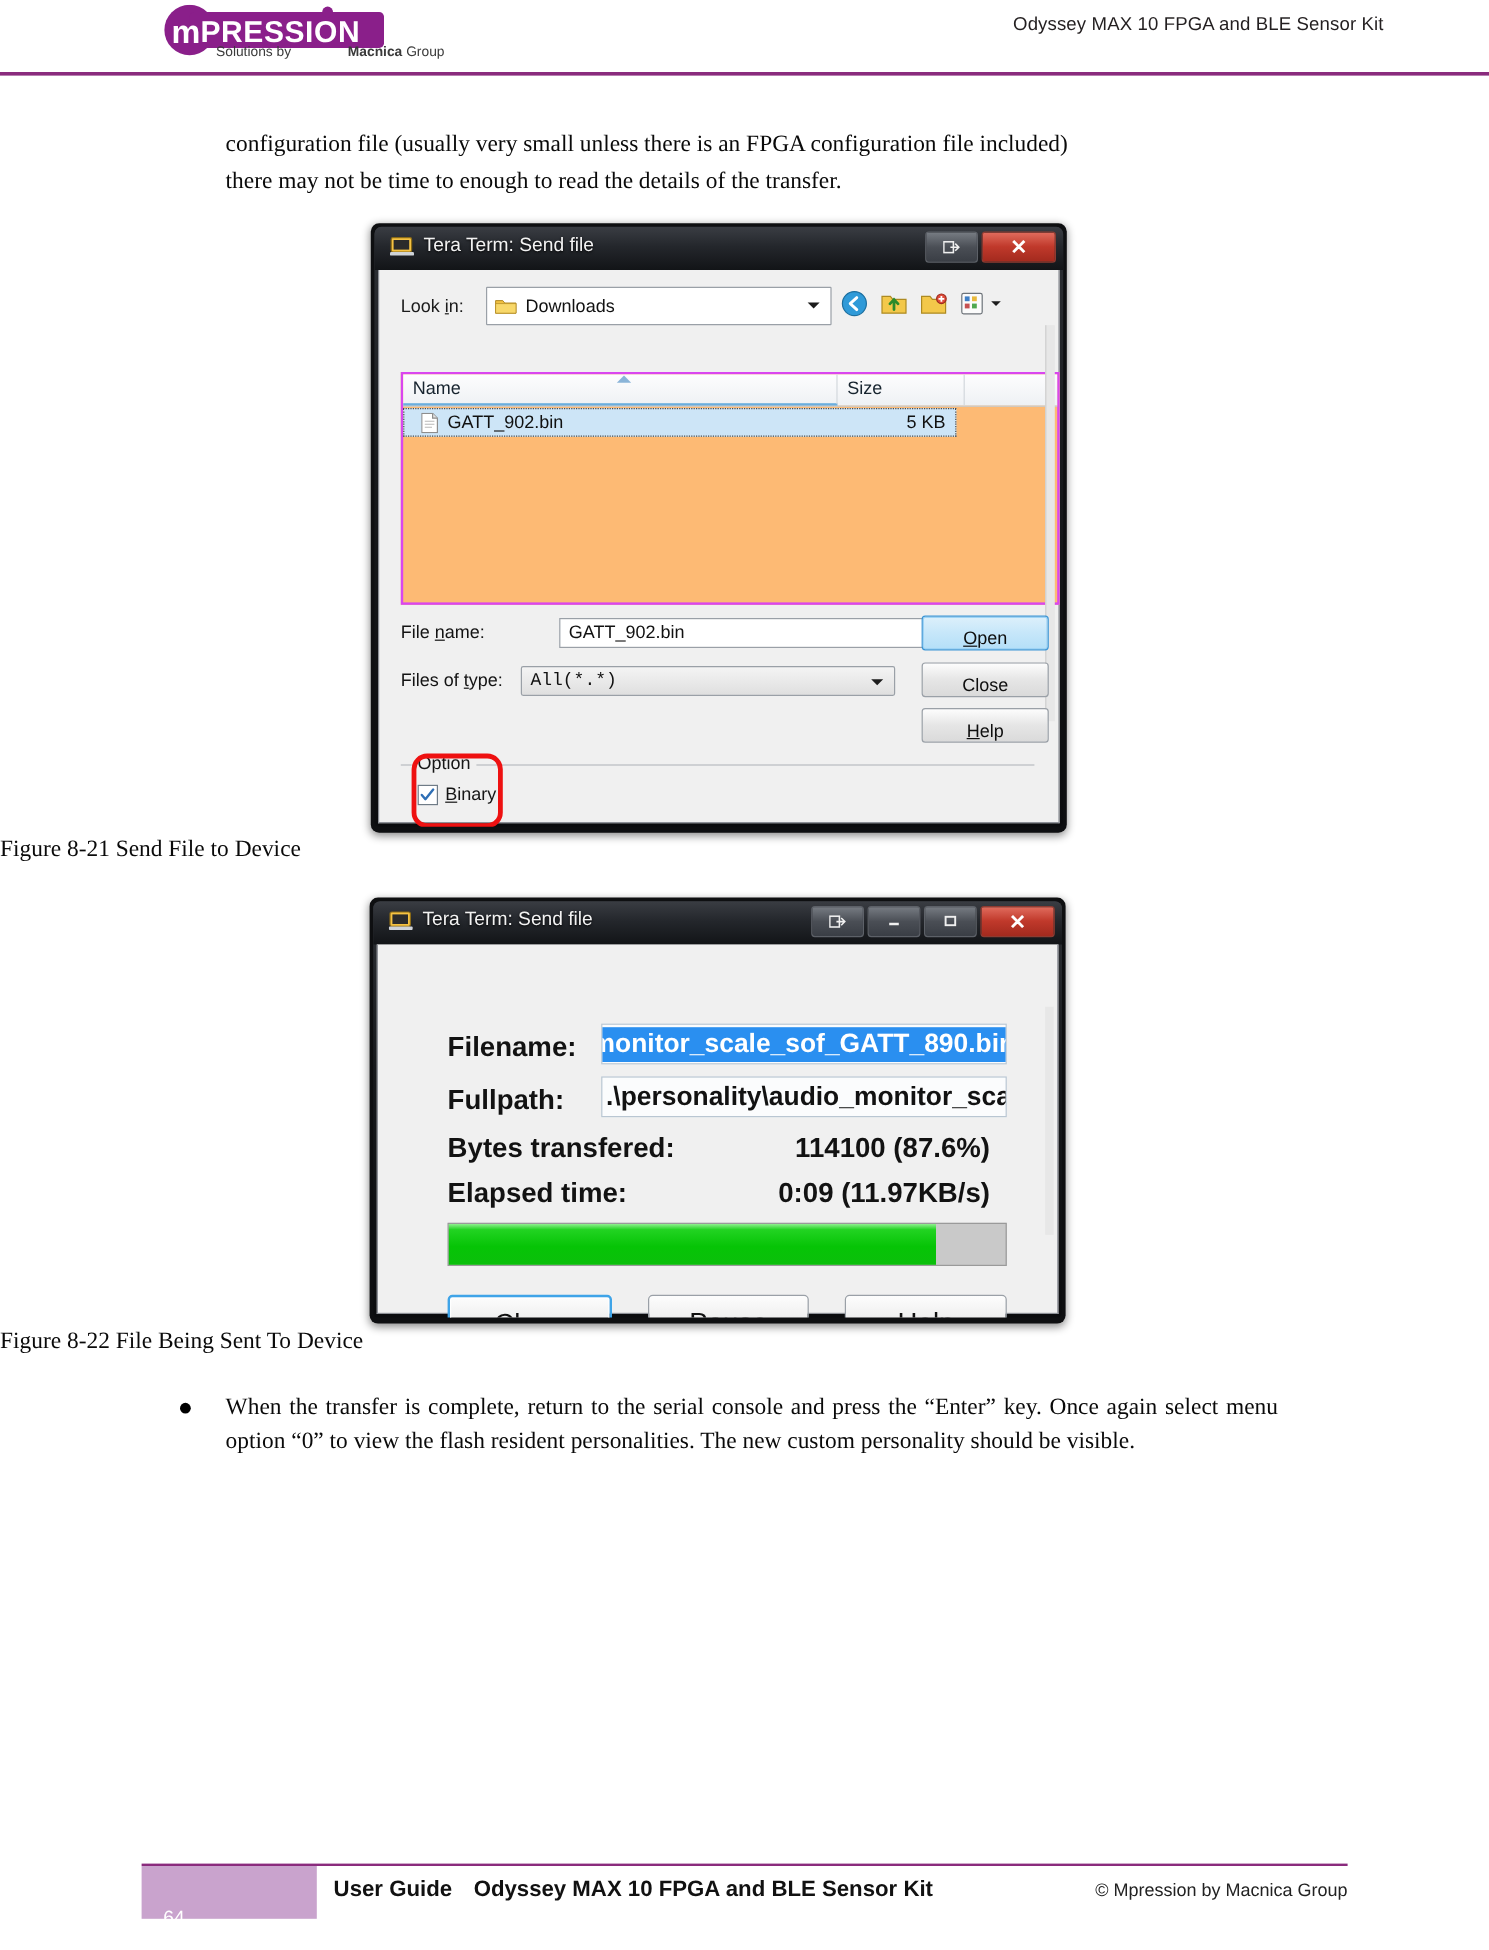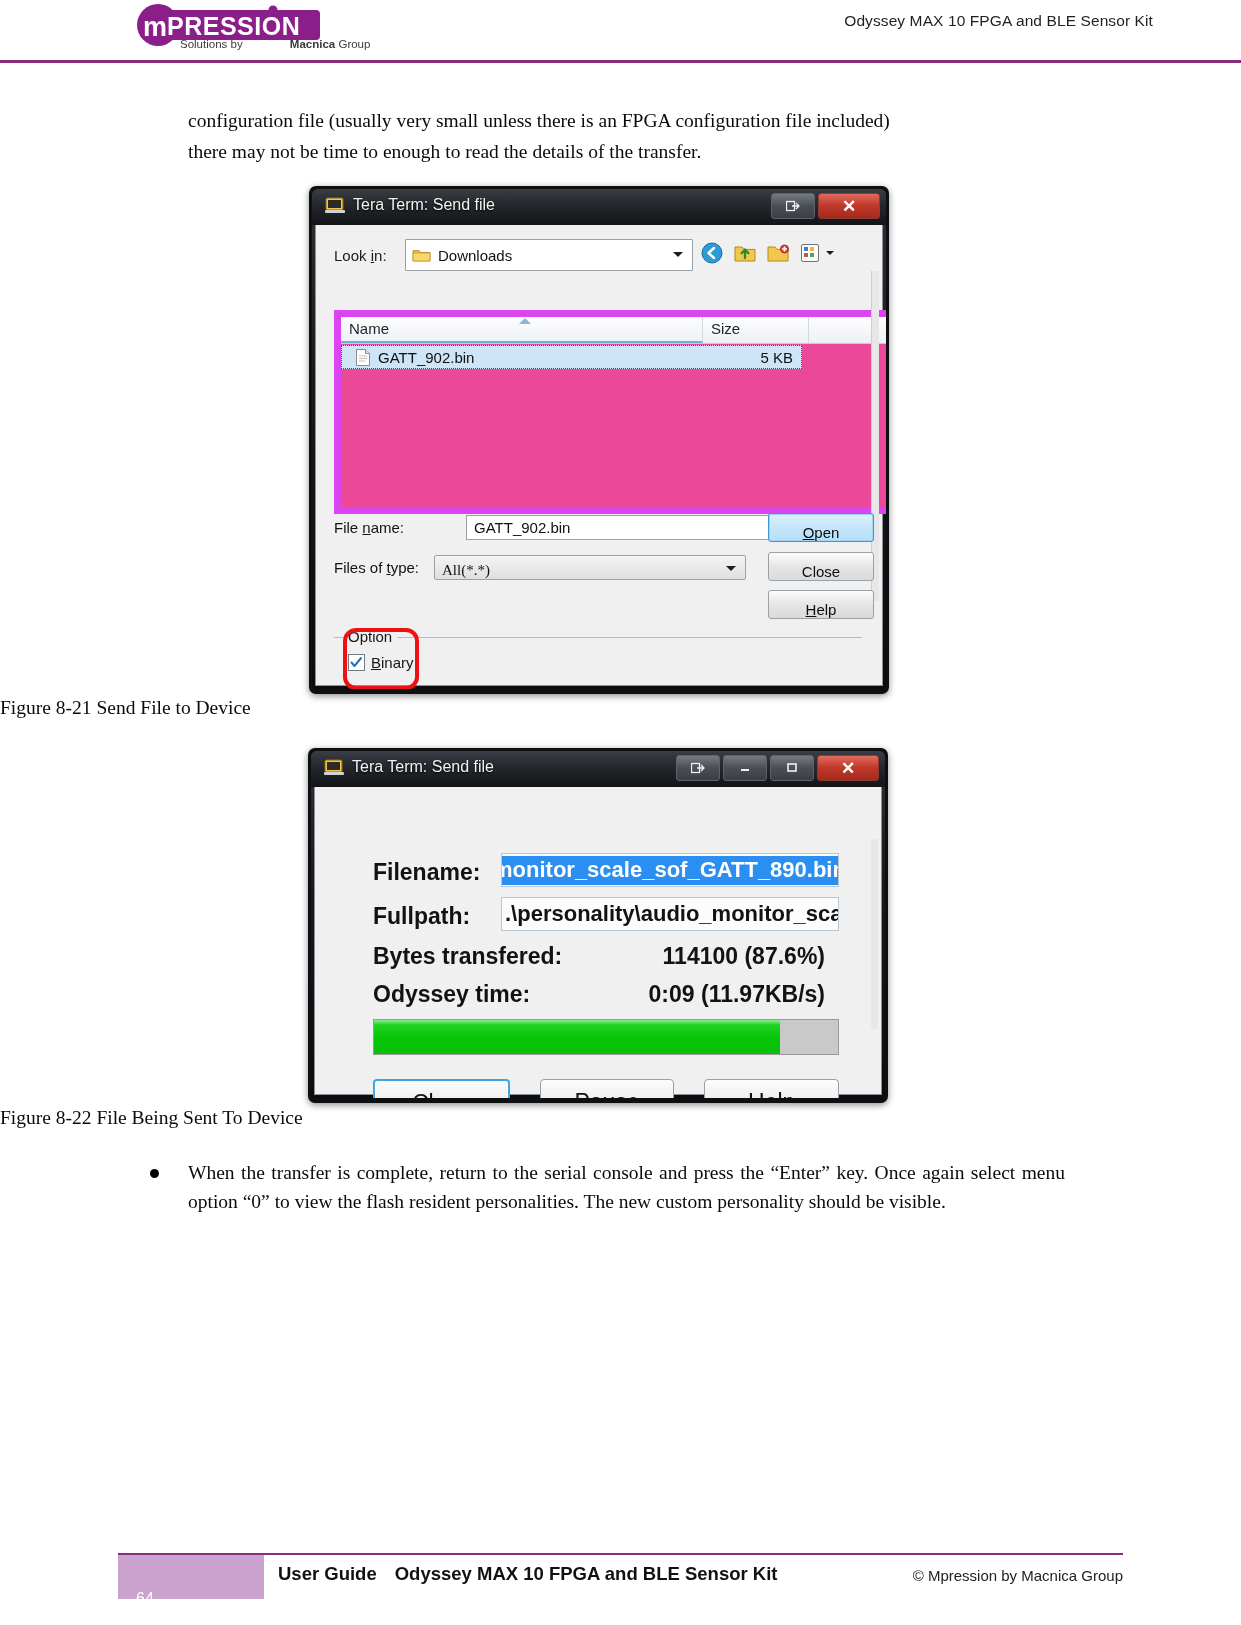--- a/index.html
+++ b/index.html
@@ -165,22 +165,22 @@
     border-top: 5px solid #1d1d1d;
   }
   .nav-icons { position: absolute; left: 384px; top: 2px; display: flex; gap: 9px; align-items:center; }
   .nav-ico { width: 24px; height: 24px; }
 
   
   .filelist {
     position: absolute;
     left: 18px; top: 85px;
     width: 545px; height: 190px;
-    background: #ec4899;
-    border: 7px solid #d946ef;
+    background: #fdba74;
+    border: 2px solid #d946ef;
   }
   .fl-head {
     display: flex;
     height: 26px;
     background: linear-gradient(#fdfdfe, #eef1f4);
     border-bottom: 1px solid #c6ccd2;
     position: relative;
   }
   .fl-th {
     font-family: "Liberation Sans", sans-serif;
@@ -246,25 +246,25 @@
     padding-left: 7px;
     box-sizing: border-box;
     font-family: "Liberation Sans", sans-serif;
     font-size: 15px; color: #111;
   }
   .fld-select {
     width: 312px; height: 25px;
     background: linear-gradient(#f4f4f4,#dfdfdf);
     border: 1px solid #9aa0a7;
     border-radius: 2px;
-    display: flex; align-items: flex-end;
+    display: flex; align-items: center;
     padding-left: 7px;
     box-sizing: border-box;
     position: relative;
-    font-family: Liberation Serif, serif;
+    font-family: Liberation Mono, monospace;
     font-size: 15px; color: #111;
   }
   .fld-select .combo-arrow { top: 10px; }
 
   .side-btn {
     position: absolute;
     width: 104px; height: 27px;
     border-radius: 3px;
     display: flex; align-items: flex-end; justify-content: center;
     font-family: "Liberation Sans", sans-serif;
@@ -676,21 +676,21 @@
       </div>
 
       <div class="t2-label" style="left:58px; top:116px;">Fullpath:</div>
       <div class="t2-field" style="left:186px; top:110px; width:338px;">
         <span class="inner" style="margin-left:3px;">.\personality\audio_monitor_scale</span>
       </div>
 
       <div class="t2-label" style="left:58px; top:156px;">Bytes transfered:</div>
       <div class="t2-value" style="right:56px; top:156px;">114100 (87.6%)</div>
 
-      <div class="t2-label" style="left:58px; top:194px;">Odyssey time:</div>
+      <div class="t2-label" style="left:58px; top:194px;">Elapsed time:</div>
       <div class="t2-value" style="right:56px; top:194px;">0:09 (11.97KB/s)</div>
 
       <div class="progress-outer">
         <div class="progress-fill" id="progress-fill" style="width: 87.6%;"></div>
       </div>
 
       <div class="btn-row">
         <div class="big-btn focused">Close</div>
         <div class="big-btn">
             <span>Pa<u>u</u>se</span>

